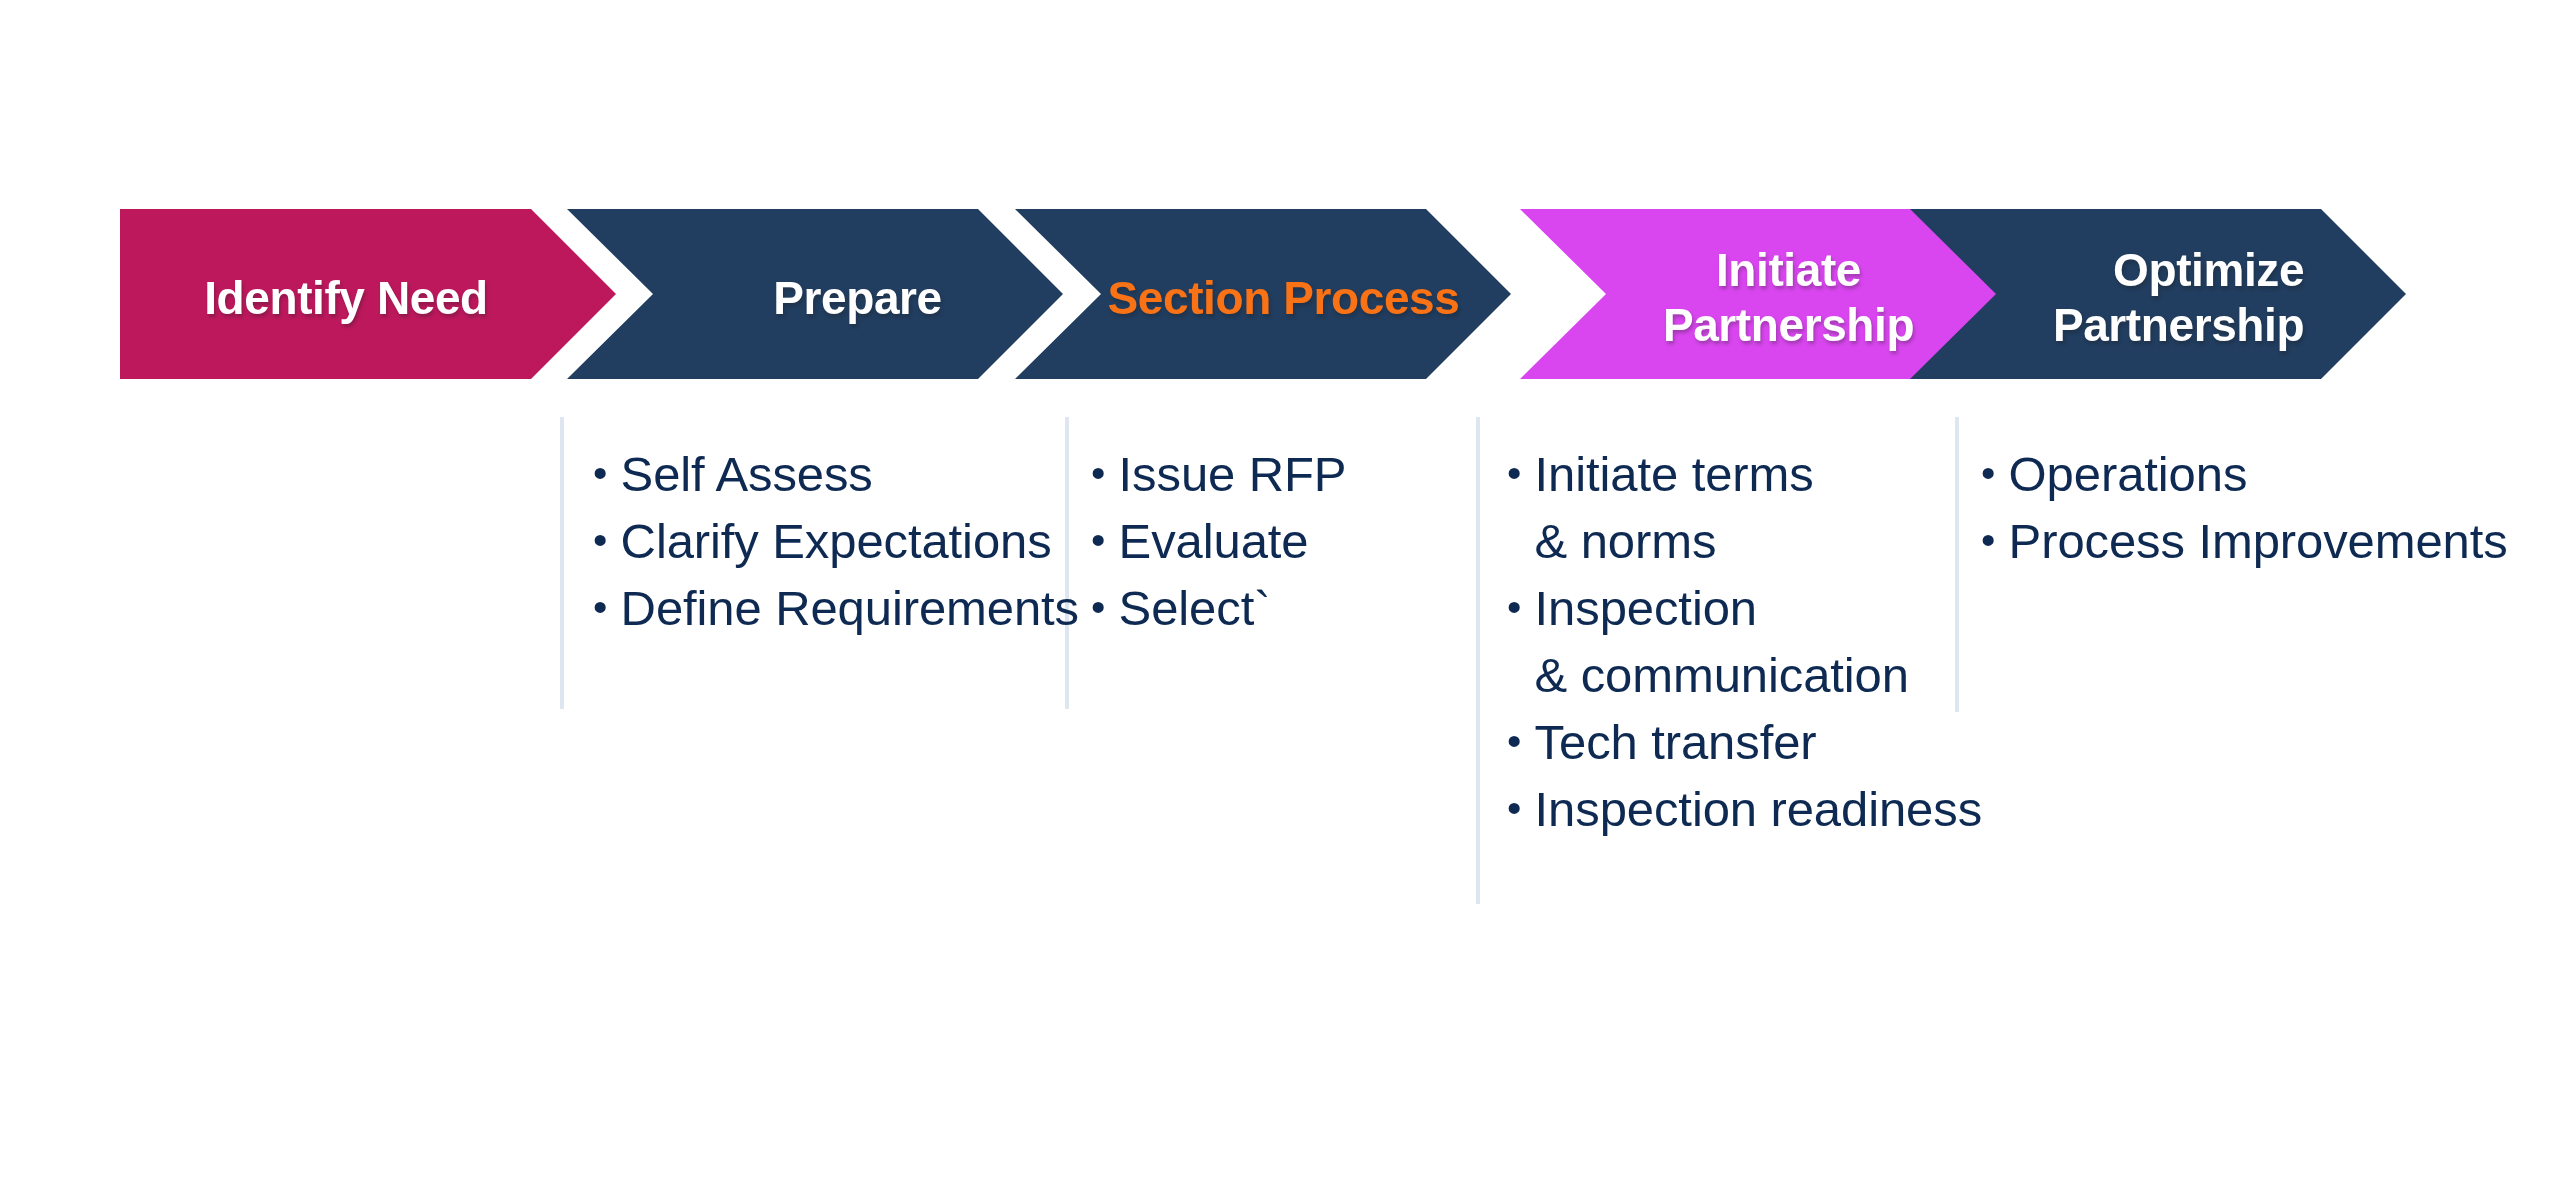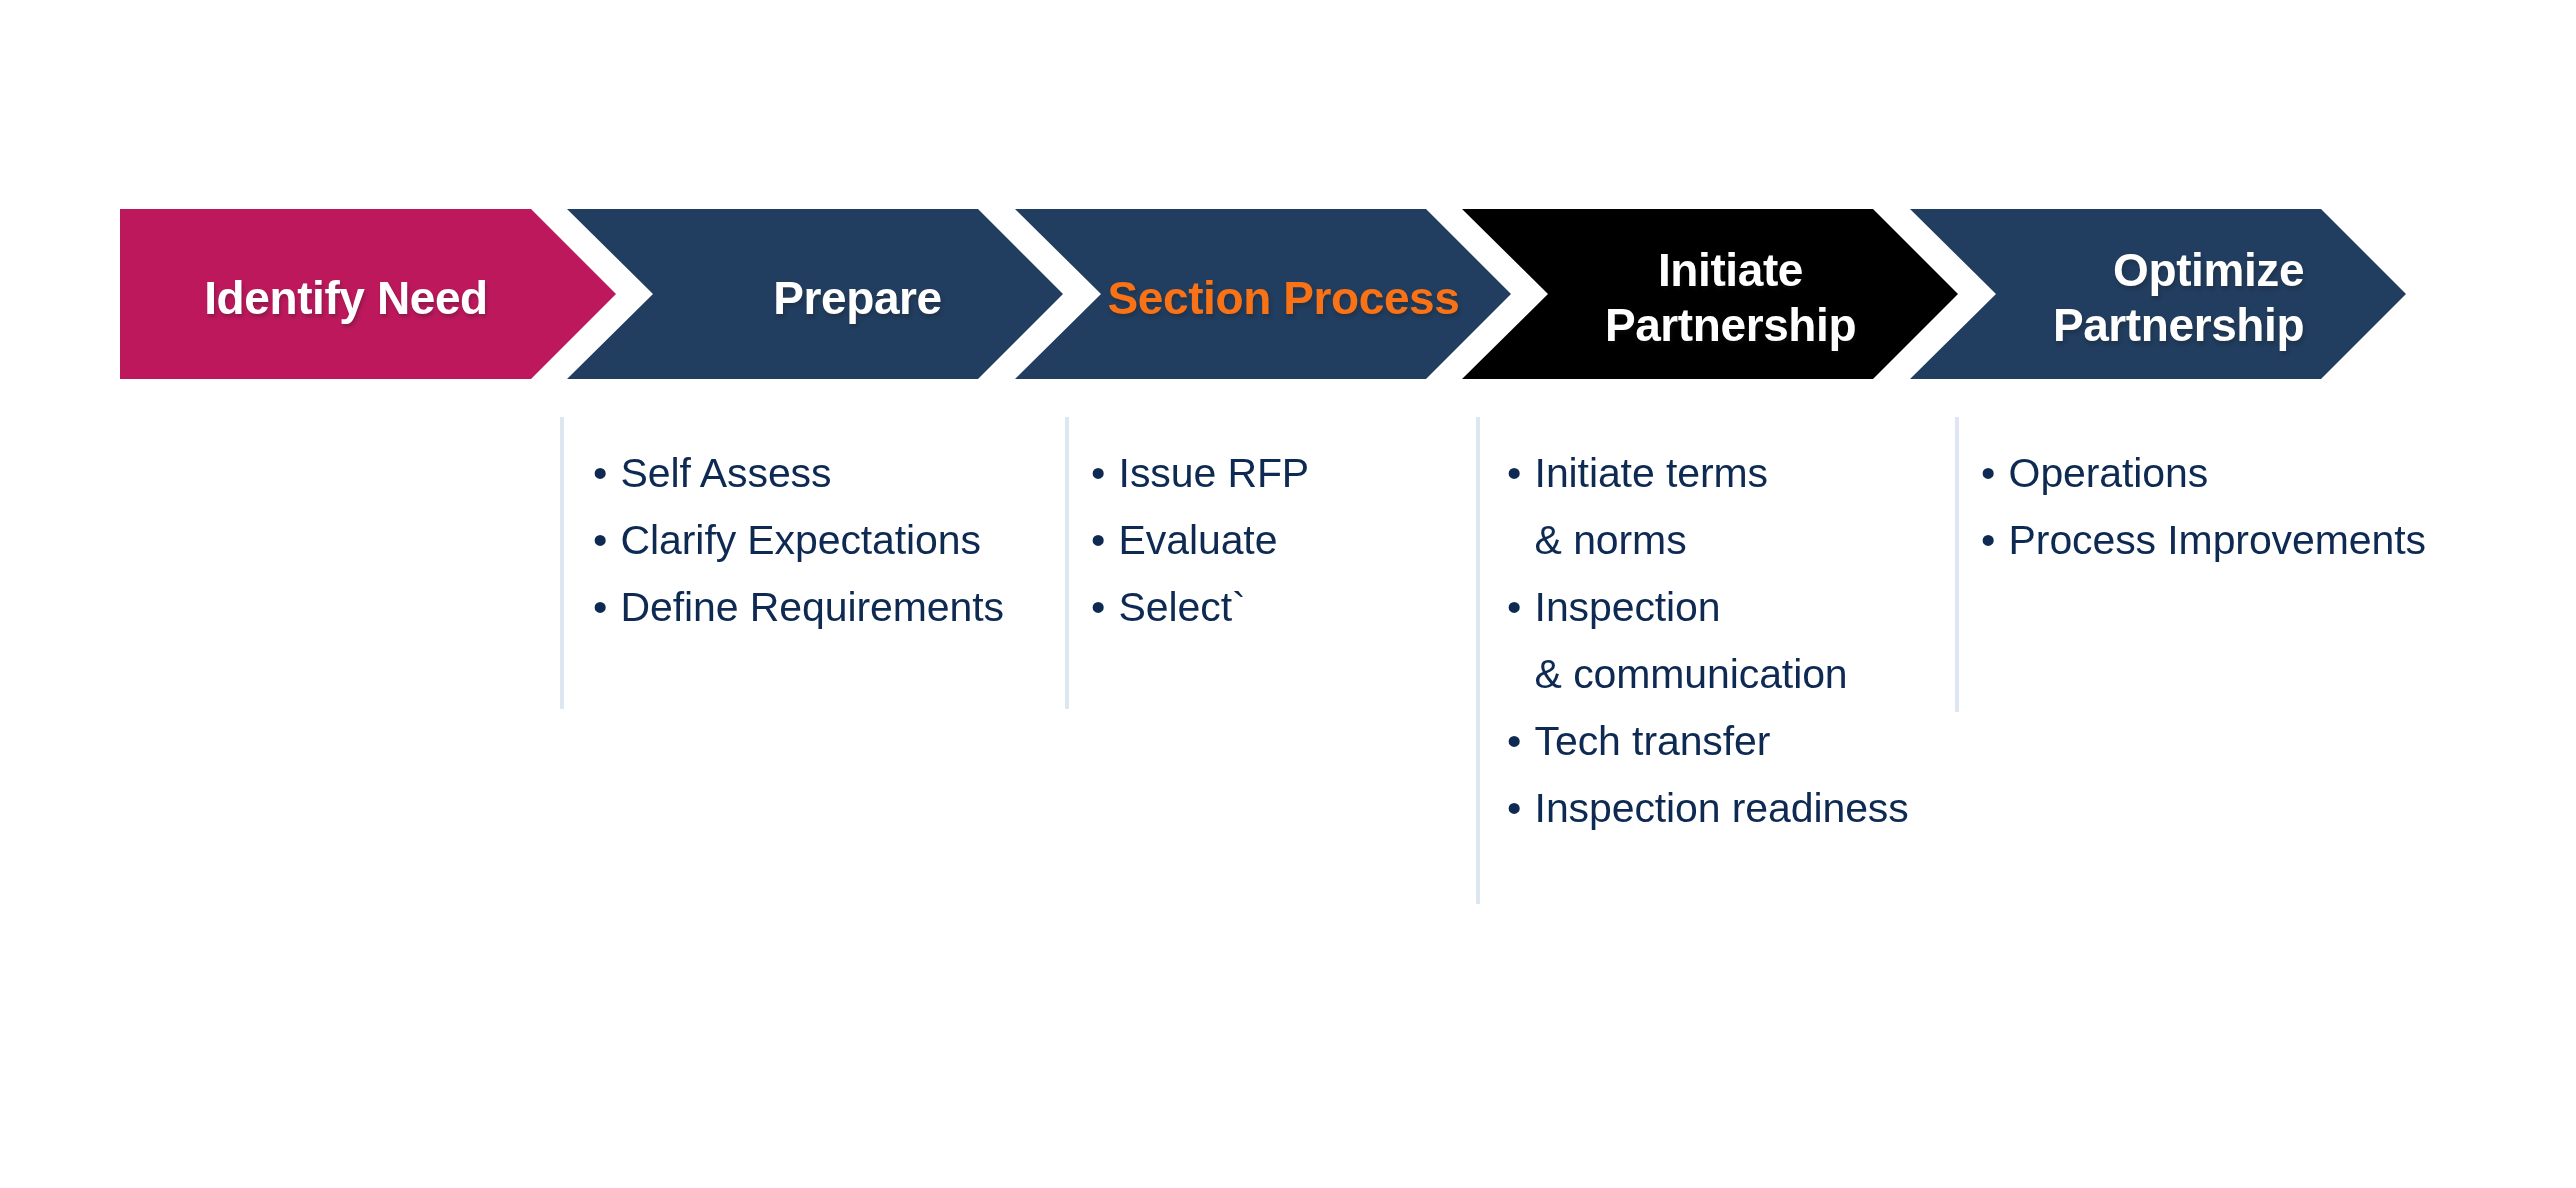--- a/index.html
+++ b/index.html
@@ -33,38 +33,38 @@
   .divider{position:absolute;width:3.6px;background:#dde6f1;}
 
   
   .bullets{position:absolute;top:440px;color:#0e2a52;}
   .bullets .line{height:67px;display:flex;align-items:center;}
   .bullets .dot{
     width:27.6px;flex:0 0 27.6px;font-size:41px;font-weight:500;
     display:inline-block;
   }
   .bullets .txt{
-    font-size:41px;font-weight:500;letter-spacing:-0.1px;white-space:nowrap;
+    font-size:49px;font-weight:500;letter-spacing:-0.1px;white-space:nowrap;
   }
 </style>
 </head>
 <body style="background: rgb(255, 255, 255);">
 
 <div class="canvas">
 
   <div class="arrow pointed" style="left: 120px; background: #be185d;">
     <span class="arrow-label" style="color: rgb(255, 255, 255);">Identify Need</span>
   </div>
   <div class="arrow notched" style="left: 567px; background: rgb(33, 61, 95);">
     <span class="arrow-label" style="color: rgb(255, 255, 255); margin-left: 44px;">Prepare</span>
   </div>
   <div class="arrow notched" style="left: 1015px; background: rgb(33, 61, 95);">
     <span class="arrow-label" style="color: #f97316;">Section Process</span>
   </div>
-  <div class="arrow notched" style="left: 1462px; background: #000000;">
+  <div class="arrow notched" style="left: 1520px; background: #d946ef;">
     <span class="arrow-label" style="color: rgb(255, 255, 255);">Initiate
 Partnership</span>
   </div>
   <div class="arrow notched" style="left: 1910px; background: rgb(33, 61, 95);">
     <span class="arrow-label" style="color: rgb(255, 255, 255); text-align: right;">Optimize
 Partnership</span>
   </div>
 
   <div class="divider" style="left: 560px; top: 417px; height: 292px; background: rgb(221, 230, 241);"></div>
   <div class="divider" style="left: 1065px; top: 417px; height: 292px; background: rgb(221, 230, 241);"></div>

